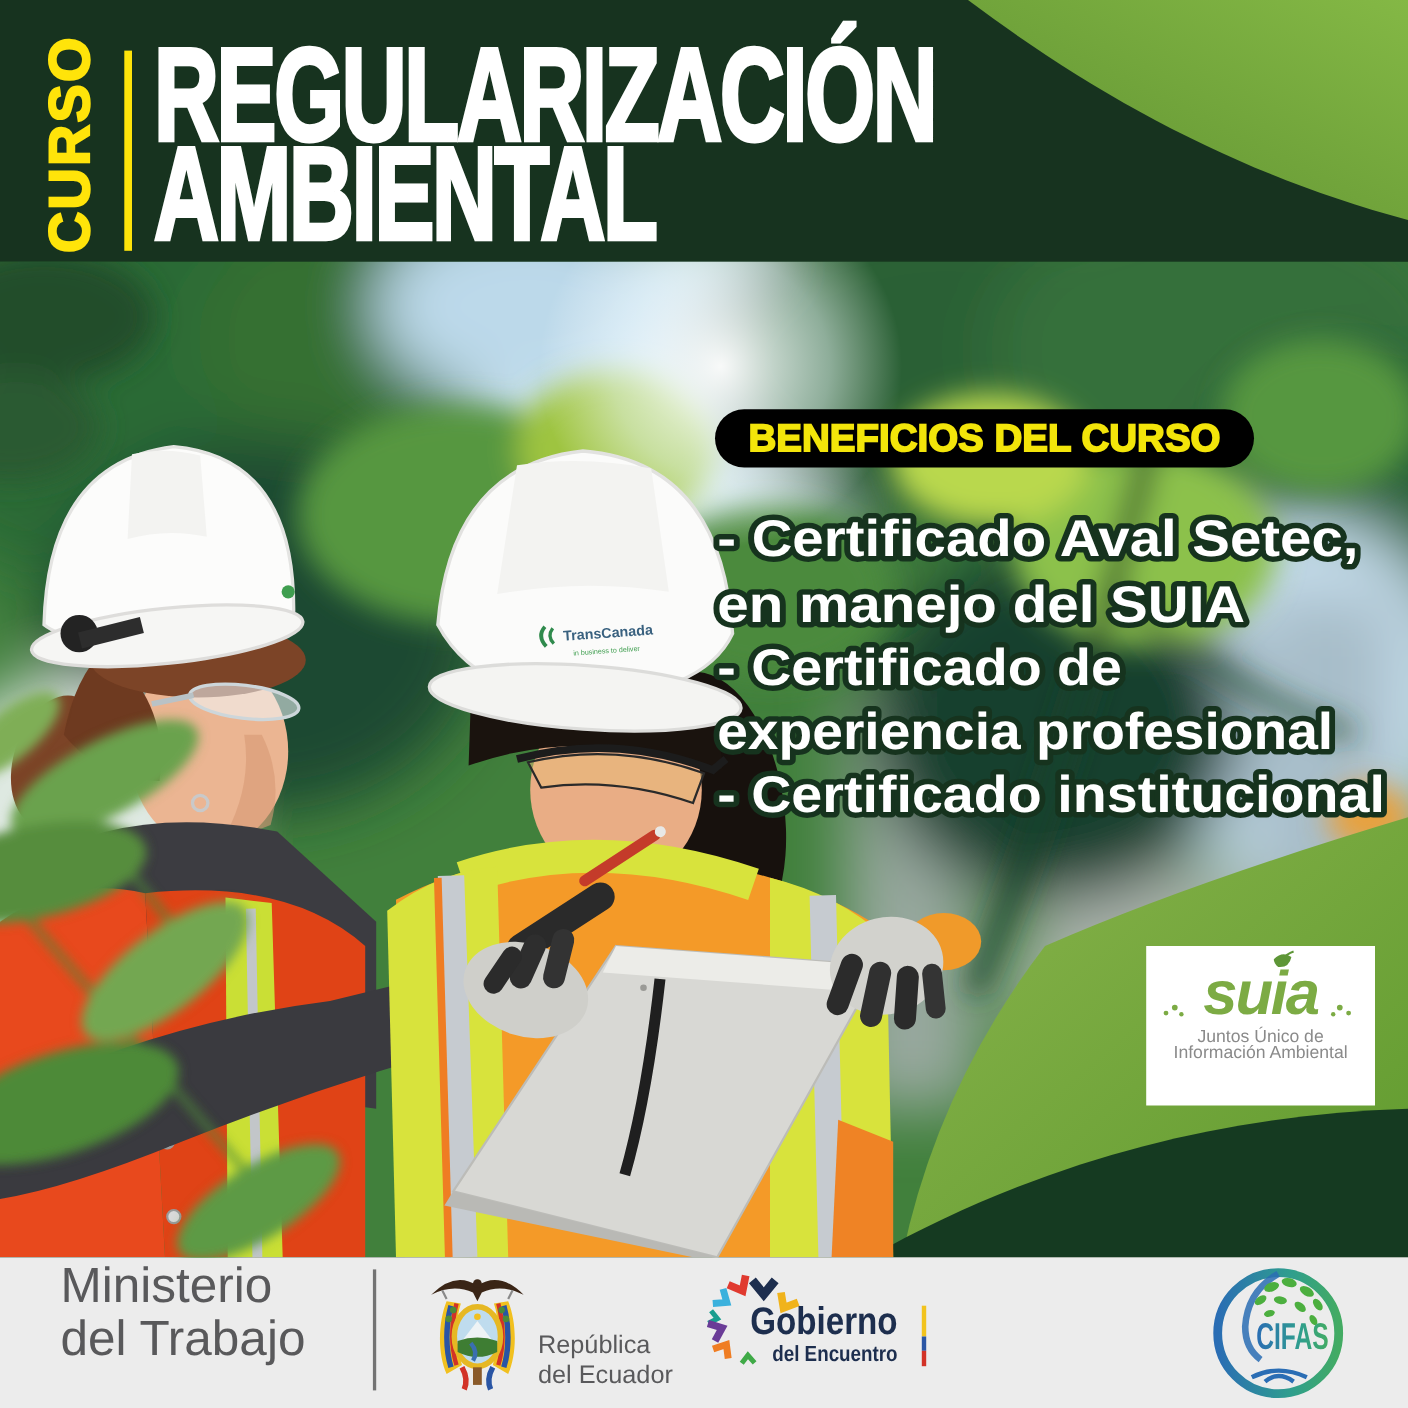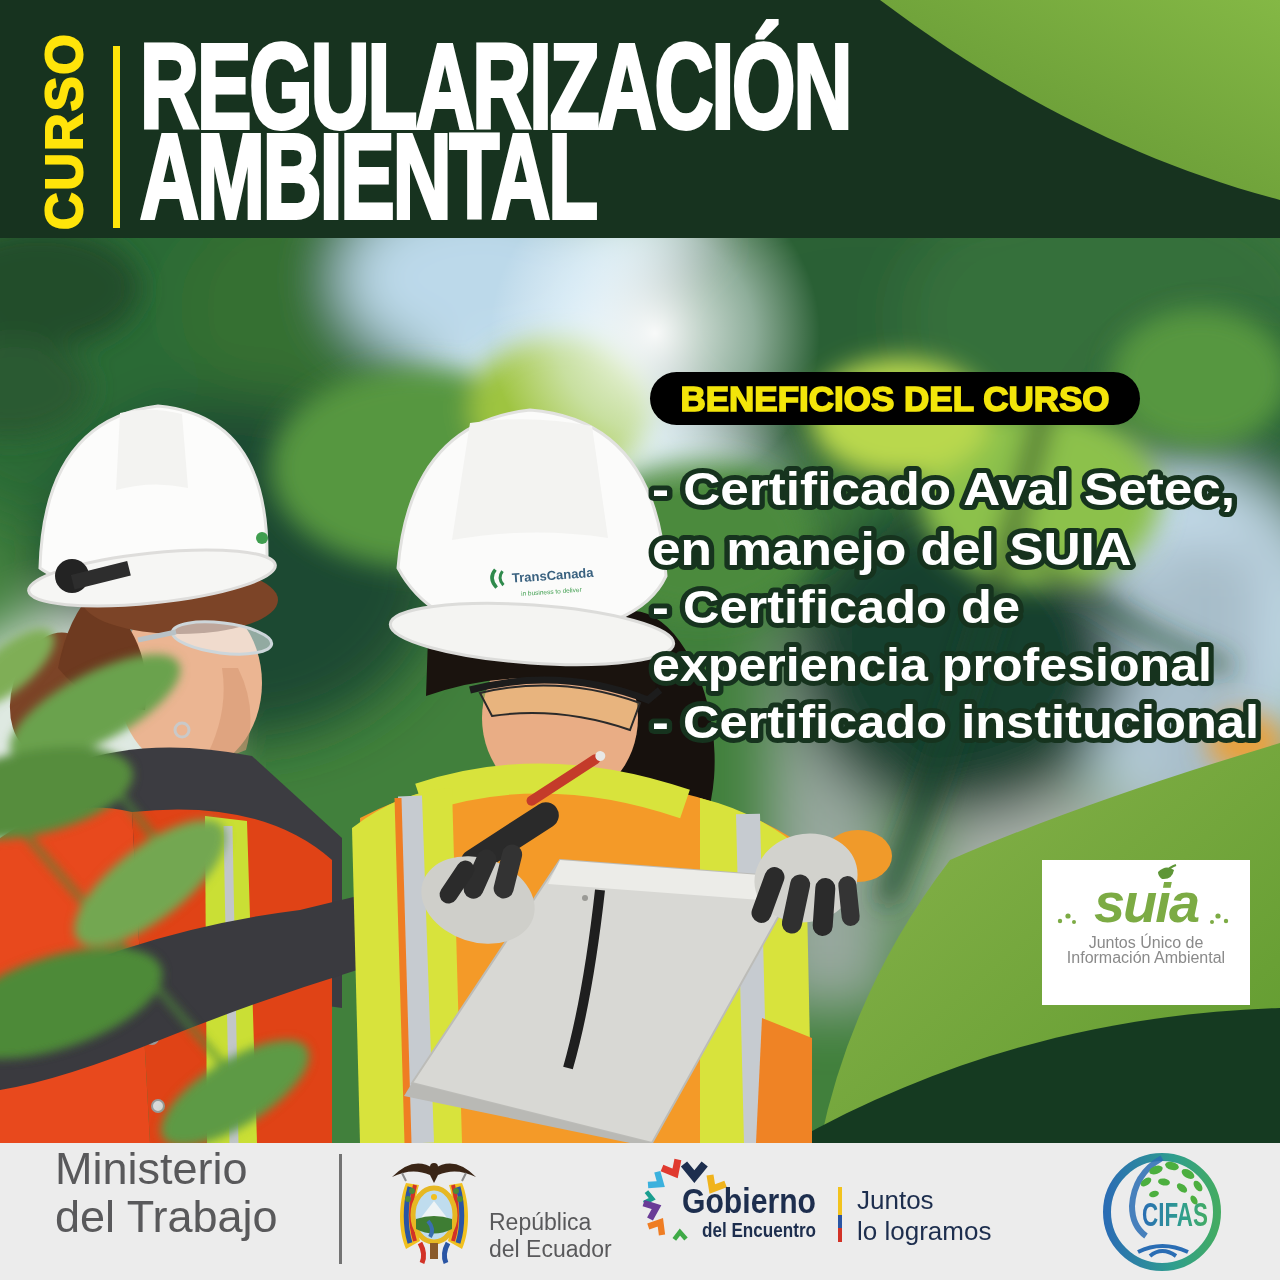--- a/index.html
+++ b/index.html
@@ -297,24 +297,20 @@
       <text x="40" y="62" font-family="Liberation Sans, sans-serif" font-size="35" font-weight="bold" fill="#1d2e4e" textLength="134" lengthAdjust="spacingAndGlyphs">Gobierno</text>
       <text x="60" y="86" font-family="Liberation Sans, sans-serif" font-size="20" font-weight="bold" fill="#1d2e4e" textLength="114" lengthAdjust="spacingAndGlyphs">del Encuentro</text>
     </svg>
 
     <div class="flag-divider">
       <div class="fy"></div>
       <div class="fb"></div>
       <div class="fr"></div>
     </div>
 
-    <div class="slogan">
-      <div>Juntos</div>
-      <div>lo logramos</div>
-    </div>
 
     <svg class="abs" style="left:1098px;top:5px;" width="128" height="128" viewBox="0 0 128 128">
       <defs>
         <linearGradient id="cifG" x1="0" y1="0" x2="1" y2="0">
           <stop offset="0" stop-color="#2a6db4"></stop>
             <stop offset=".6" stop-color="#2f9e8e"></stop>
           <stop offset="1" stop-color="#43ab63"></stop>
         </linearGradient>
       </defs>
       <circle cx="64" cy="64" r="55" fill="none" stroke="url(#cifG)" stroke-width="8"></circle>

